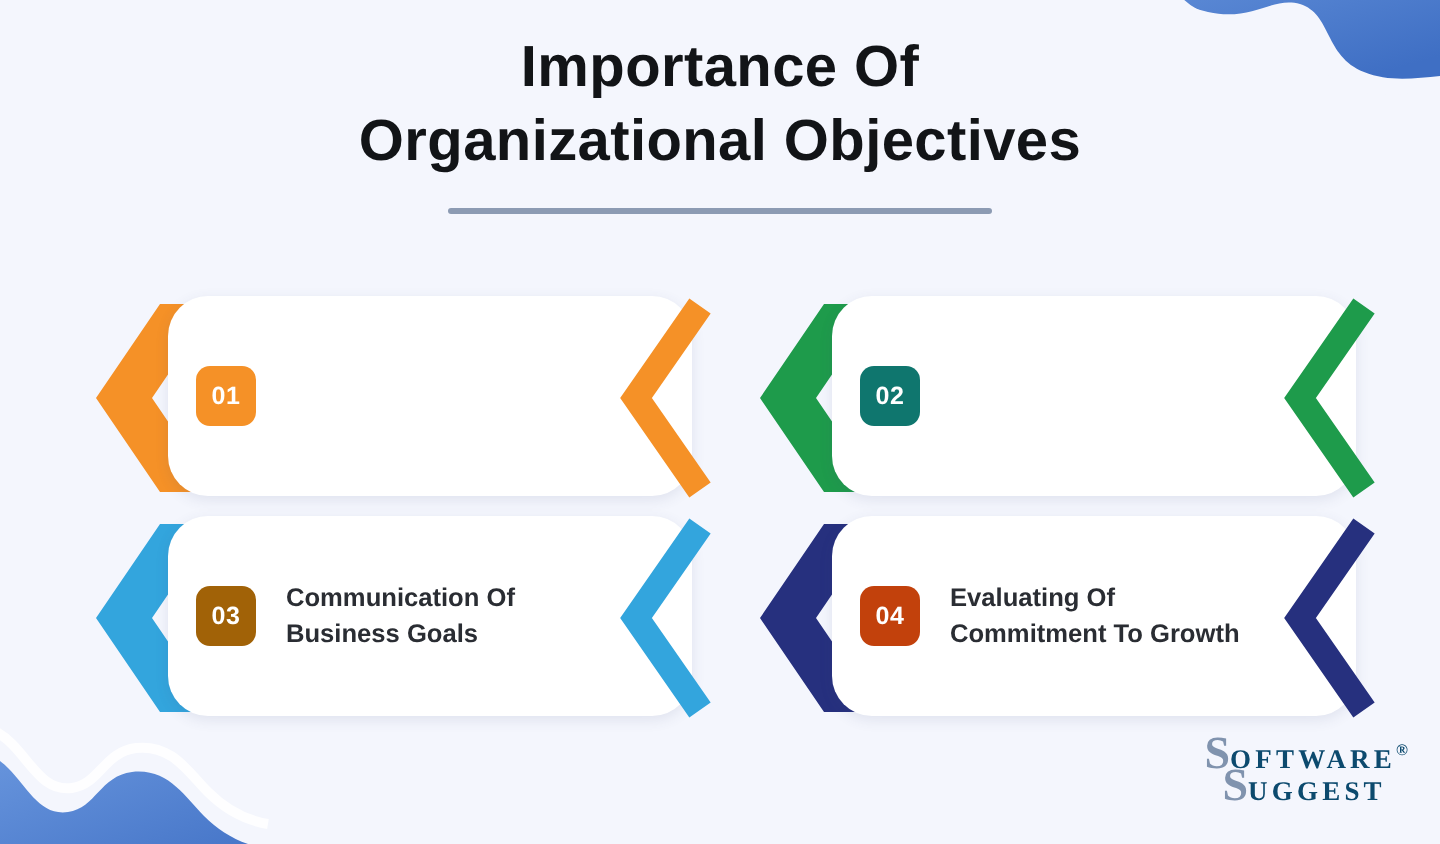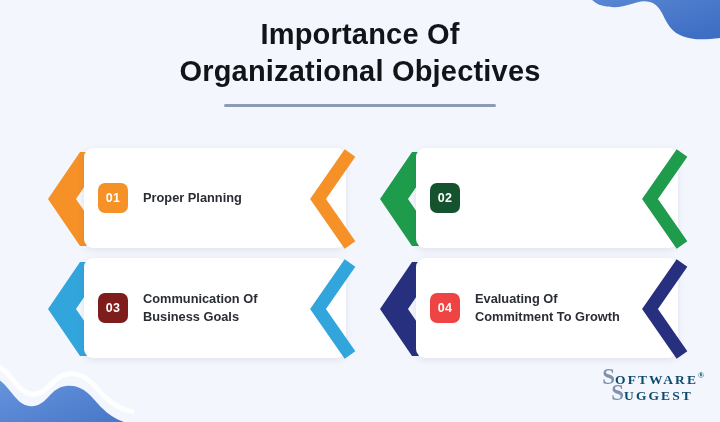--- a/index.html
+++ b/index.html
@@ -100,21 +100,21 @@
   }
   .chev-left svg, .chev-right svg { display: block; width: 100%; height: 100%; }
 
   .panel {
     position: absolute;
     left: 38px;
     top: 0;
     width: 262px;
     height: 100px;
     background: #ffffff;
-    border-radius: 9px;
+    border-radius: 20px;
     box-shadow: 0 2px 7px rgba(60, 76, 120, 0.11);
     z-index: 2;
     display: flex;
     align-items: center;
     padding-left: 14px;
     box-sizing: border-box;
   }
   .badge {
     flex: 0 0 auto;
     width: 30px;
@@ -208,76 +208,72 @@
   <div class="grid">
 
     <div class="card-slot slot-0">
       <div class="chev-left">
         <svg viewBox="0 0 66 94" preserveAspectRatio="none" aria-hidden="true">
           <path d="M62,0 L30,47 L62,94 L34,94 L2,47 L34,0 Z" fill="#f59127"></path>
         </svg>
       </div>
       <div class="panel">
         <div class="badge" style="background:#f59127">01</div>
-        <div class="card-text">
-          <span class="tline">Proper Planning</span>
-          <span class="tline"></span>
-        </div>
       </div>
       <div class="chev-right">
         <svg viewBox="0 0 60 102" preserveAspectRatio="none" aria-hidden="true">
           <polyline points="48,5 16,51 48,97" fill="none" stroke="#f59127" stroke-width="13" stroke-linecap="butt" stroke-linejoin="miter"></polyline>
         </svg>
       </div>
     </div>
 
     <div class="card-slot slot-1">
       <div class="chev-left">
         <svg viewBox="0 0 66 94" preserveAspectRatio="none" aria-hidden="true">
           <path d="M62,0 L30,47 L62,94 L34,94 L2,47 L34,0 Z" fill="#1e9b4b"></path>
         </svg>
       </div>
       <div class="panel">
-        <div class="badge" style="background:#14532d">02</div>
+        <div class="badge" style="background:#0f766e">02</div>
       </div>
       <div class="chev-right">
         <svg viewBox="0 0 60 102" preserveAspectRatio="none" aria-hidden="true">
           <polyline points="48,5 16,51 48,97" fill="none" stroke="#1e9b4b" stroke-width="13" stroke-linecap="butt" stroke-linejoin="miter"></polyline>
         </svg>
       </div>
     </div>
 
     <div class="card-slot slot-2">
       <div class="chev-left">
         <svg viewBox="0 0 66 94" preserveAspectRatio="none" aria-hidden="true">
           <path d="M62,0 L30,47 L62,94 L34,94 L2,47 L34,0 Z" fill="#33a5dd"></path>
         </svg>
       </div>
       <div class="panel">
-        <div class="badge" style="background:#7f1d1d">03</div>
+        <div class="badge" style="background:#a16207">03</div>
         <div class="card-text">
           <span class="tline">Communication Of</span>
           <span class="tline">Business Goals</span>
         </div>
       </div>
       <div class="chev-right">
         <svg viewBox="0 0 60 102" preserveAspectRatio="none" aria-hidden="true">
           <polyline points="48,5 16,51 48,97" fill="none" stroke="#33a5dd" stroke-width="13" stroke-linecap="butt" stroke-linejoin="miter"></polyline>
         </svg>
       </div>
     </div>
 
     <div class="card-slot slot-3">
       <div class="chev-left">
         <svg viewBox="0 0 66 94" preserveAspectRatio="none" aria-hidden="true">
           <path d="M62,0 L30,47 L62,94 L34,94 L2,47 L34,0 Z" fill="#26307e"></path>
         </svg>
       </div>
       <div class="panel">
-        <div class="badge" style="background:#ef4444">04</div>
+        <div class="badge" style="background:#c2410c">04</div>
         <div class="card-text">
           <span class="tline">Evaluating Of</span>
           <span class="tline">Commitment To Growth</span>
         </div>
       </div>
       <div class="chev-right">
         <svg viewBox="0 0 60 102" preserveAspectRatio="none" aria-hidden="true">
           <polyline points="48,5 16,51 48,97" fill="none" stroke="#26307e" stroke-width="13" stroke-linecap="butt" stroke-linejoin="miter"></polyline>
         </svg>
       </div>

